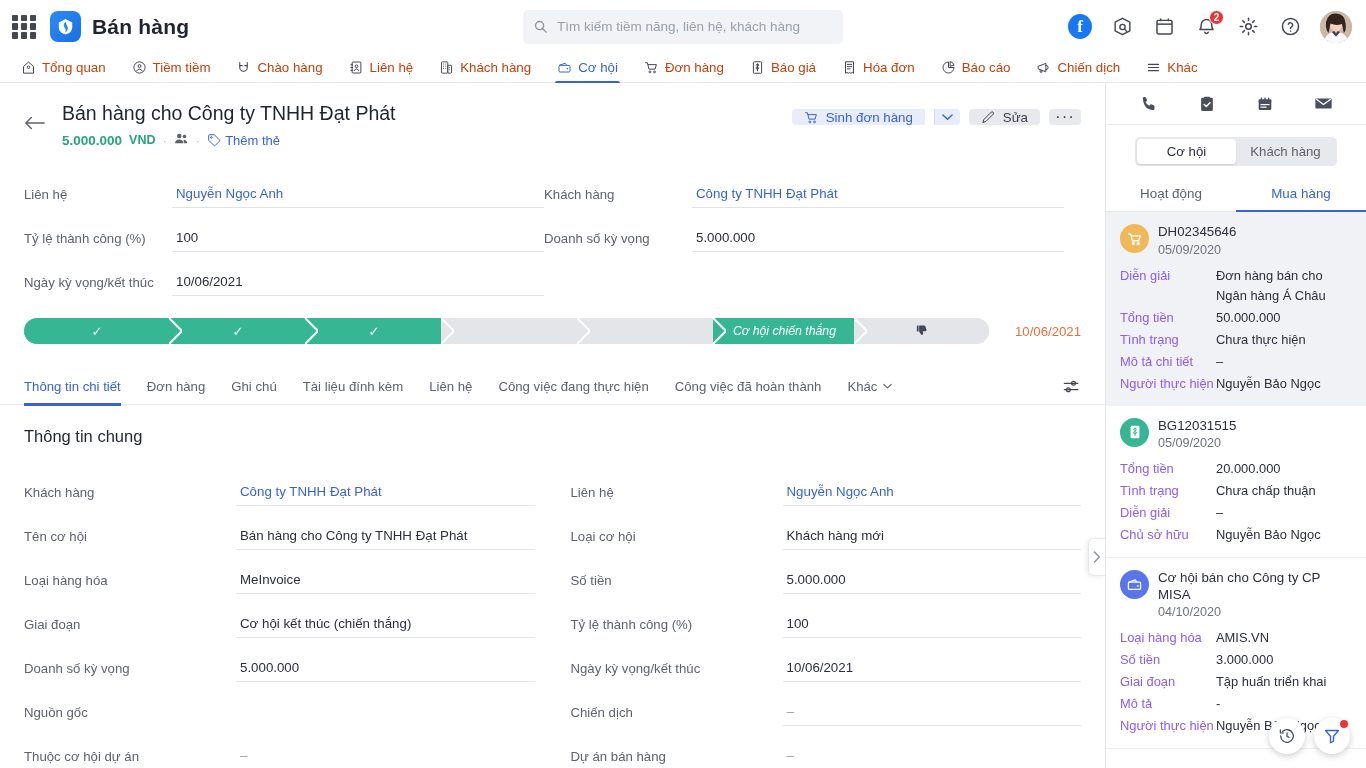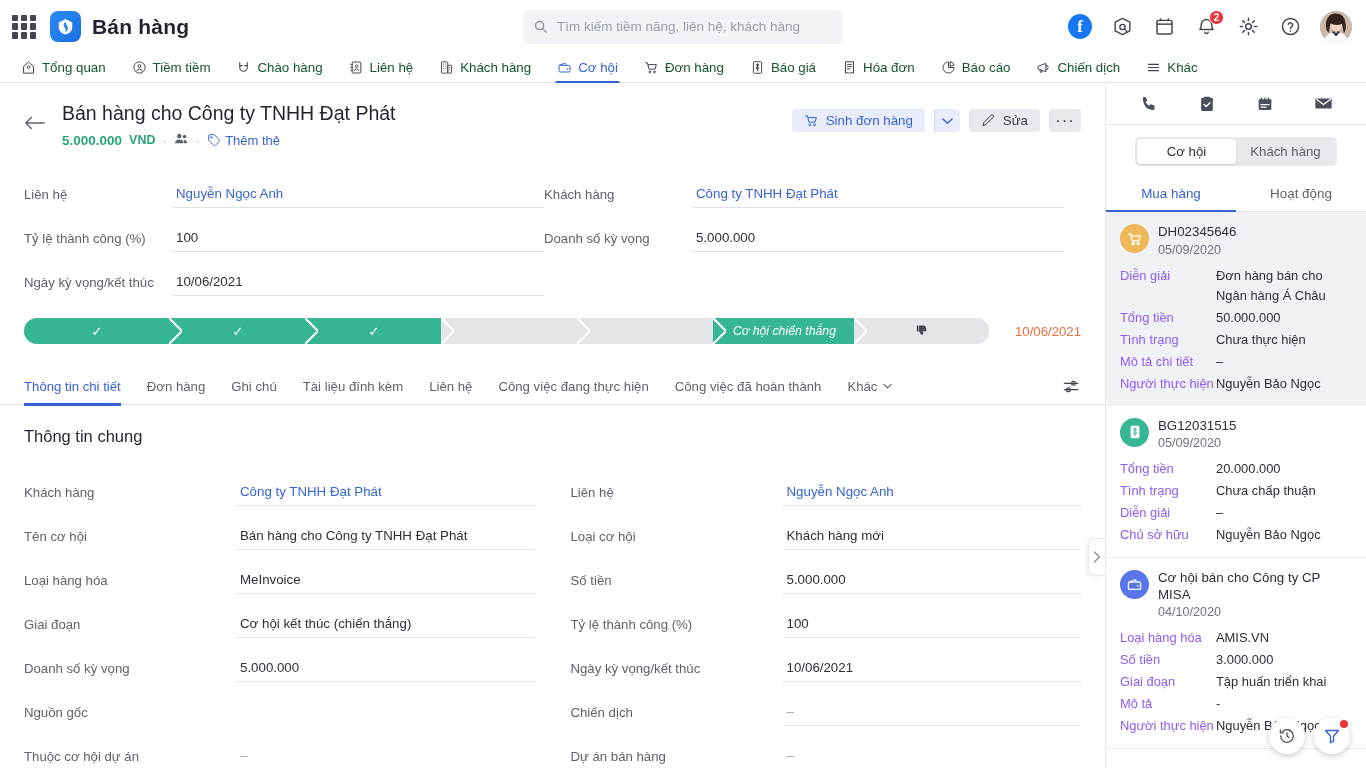--- a/index.html
+++ b/index.html
@@ -71,21 +71,21 @@
   
   .mainnav {
     height: 30px; flex: 0 0 30px;
     display: flex; align-items: flex-end; gap: 0;
     padding: 0 8px; background: #fff;
     border-bottom: 1px solid #e6e8ec;
     position: relative; z-index: 2;
   }
   .navitem {
     display: flex; align-items: center; gap: 6px;
-    padding: 0 13px 7px 13px; font-size: 13.3px; color: #14532d;
+    padding: 0 13px 7px 13px; font-size: 13.3px; color: #c2410c;
     cursor: pointer; position: relative; white-space: nowrap;
   }
   .navitem.active { color: #3763d4; }
   .navitem.active::after {
     content: ""; position: absolute; left: 11px; right: 11px; bottom: -1px;
     height: 2.5px; background: #3763d4; border-radius: 2px 2px 0 0;
   }
 
   
   .body { flex: 1; display: flex; min-height: 0; }
@@ -98,21 +98,21 @@
   .rec-titleblock { padding-left: 8px; }
   .rec-title { font-size: 19.5px; color: #1f2430; font-weight: normal; line-height: 1.3; }
   .rec-sub { display: flex; align-items: center; gap: 7px; margin-top: 6px; font-size: 13px; }
   .amount { color: #29a37a; font-weight: bold; font-size: 13.5px; }
   .vnd { color: #29a37a; font-weight: bold; font-size: 12.5px; }
   .dotsep { color: #b6bac2; font-size: 13px; }
   .tag-link { color: #3763d4; cursor: pointer; display: flex; align-items: center; gap: 4px; }
 
   .rec-actions { margin-left: auto; display: flex; align-items: center; gap: 9px; padding-top: 8px; }
   .btn {
-    height: 23px; border-radius: 4px; display: flex; align-items: center; gap: 7px;
+    height: 16px; border-radius: 4px; display: flex; align-items: center; gap: 7px;
     padding: 0 12px; font-size: 13.3px; cursor: pointer; border: none;
     font-family: "Liberation Sans", sans-serif; white-space: nowrap;
   }
   .btn-primary-soft { background: #e8ecfb; color: #3763d4; border-radius: 4px 0 0 4px; }
   .btn-caret { background: #e8ecfb; color: #3763d4; width: 26px; justify-content: center; padding: 0; border-radius: 0 4px 4px 0; border-left: 1px solid #d5dcf6; }
   .btn-grey { background: #e7e9ed; color: #3b3f49; }
   .btn-dots { background: #e7e9ed; color: #3b3f49; width: 32px; justify-content: center; padding: 0; font-size: 17px; letter-spacing: 1px; line-height: 0; }
 
   
   .topform { padding: 16px 24px 0 24px; display: flex; gap: 0; }
@@ -692,22 +692,22 @@
       </div>
 
       <div class="rp-seg">
         <div class="segctl">
           <div class="segbtn active">Cơ hội</div>
           <div class="segbtn">Khách hàng</div>
         </div>
       </div>
 
       <div class="rp-tabs">
+        <div class="rp-tab">Hoạt động</div>
         <div class="rp-tab active">Mua hàng</div>
-        <div class="rp-tab">Hoạt động</div>
       </div>
 
       <div class="rp-list">
 
         <div class="card grey">
           <div class="card-head">
             <div class="card-ic ic-order">
               <svg width="16" height="16" viewBox="0 0 24 24" fill="none" stroke="#ffffff" stroke-width="2">
                 <path d="M2.6 4.4h2.8l2.6 10.2h9.6l2.2-7.2H7" stroke-linecap="round" stroke-linejoin="round"></path>
                 <circle cx="9.4" cy="19" r="1.5" fill="#ffffff"></circle>

